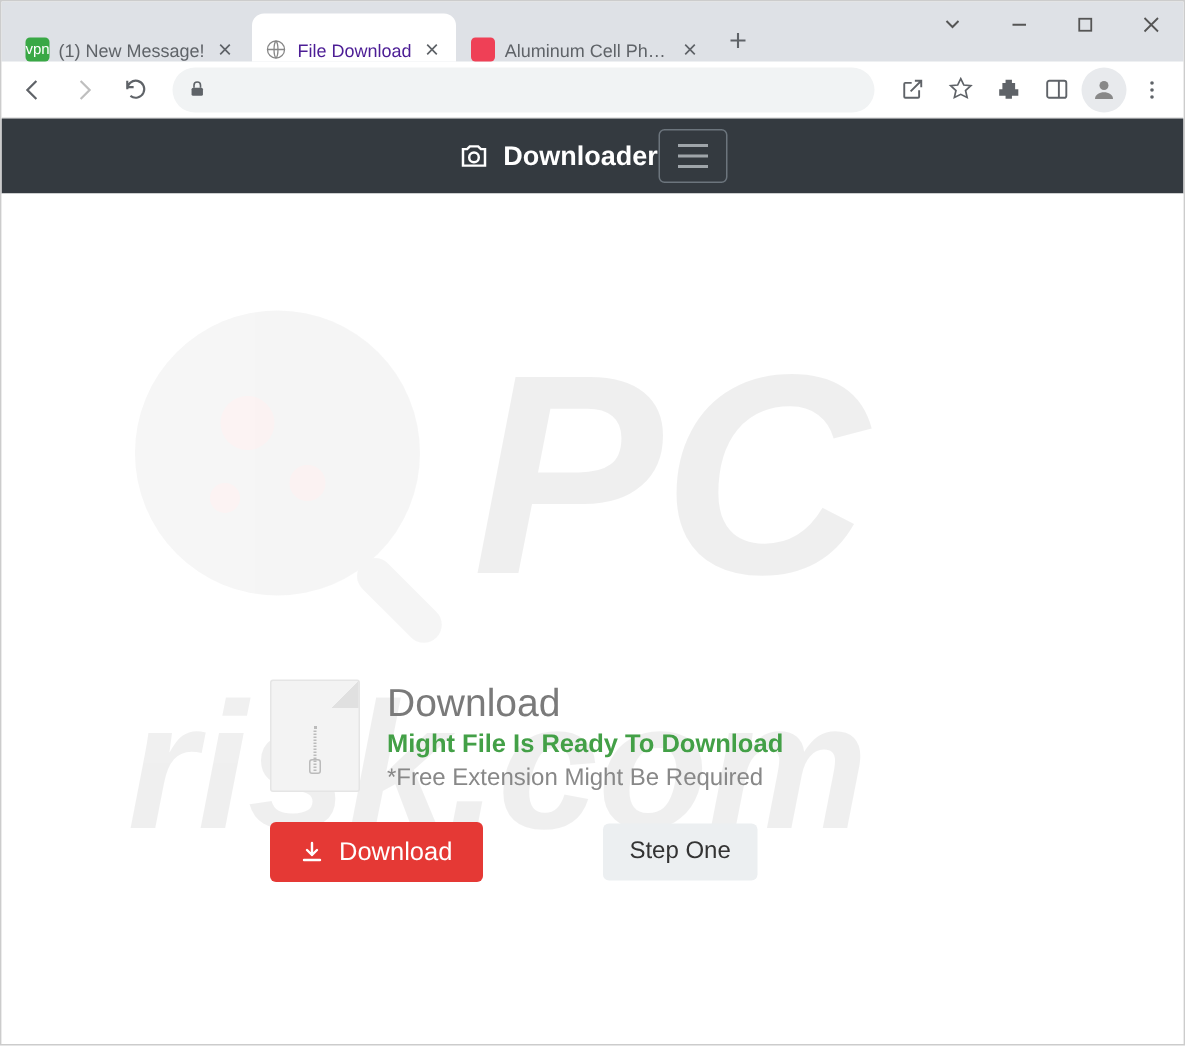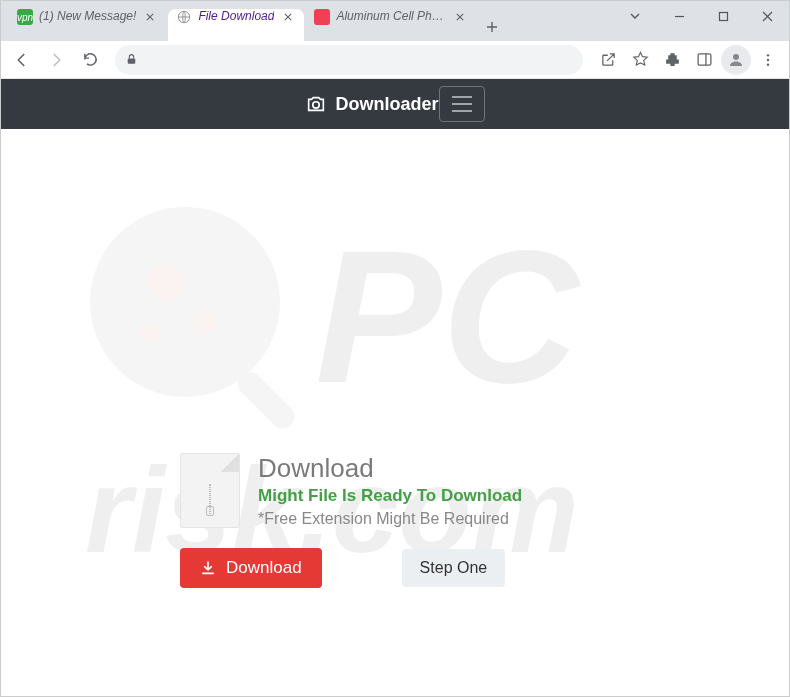--- a/index.html
+++ b/index.html
@@ -2,21 +2,21 @@
 <html><head>
 <meta charset="utf-8">
 <style>
 * { margin: 0; padding: 0; box-sizing: border-box; font-family: "Segoe UI", Arial, sans-serif; }
 body { width: 790px; height: 697px; background: #fff; border: 1px solid #ccc; position: relative; overflow: hidden; }
 
 
 .titlebar { height: 40px; background: #dee1e6; display: flex; align-items: flex-end; position: relative; padding-left: 8px; }
 .win-controls { position: absolute; right: 0; top: 0; display: flex; }
 .win-btn { width: 44px; height: 30px; display: flex; align-items: center; justify-content: center; color: #555; }
-.tab { height: 32px; display: flex; align-items: flex-start; padding: 0 8px; font-size: 12px; color: #5f6368; border-radius: 8px 8px 0 0; margin-right: 2px; max-width: 180px; position: relative; font-style: italic; }
+.tab { height: 32px; display: flex; align-items: flex-end; padding: 0 8px; font-size: 12px; color: #5f6368; border-radius: 8px 8px 0 0; margin-right: 2px; max-width: 180px; position: relative; }
 .tab.active { background: #fff; color: #4c1d95; }
 .tab .favicon { width: 16px; height: 16px; margin-right: 6px; display: inline-flex; align-items: center; justify-content: center; border-radius: 3px; font-size: 10px; }
 .tab .label { overflow: hidden; white-space: nowrap; text-overflow: ellipsis; max-width: 110px; }
 .tab .close { width: 16px; height: 16px; margin-left: 6px; display: inline-flex; align-items: center; justify-content: center; color: #5f6368; }
 .newtab { width: 28px; height: 28px; display: inline-flex; align-items: center; justify-content: center; color: #5f6368; }
 
 
 .toolbar { height: 38px; background: #fff; border-bottom: 1px solid #e6e6e6; display: flex; align-items: center; padding: 0 6px; gap: 4px; }
 .tool-btn { width: 30px; height: 30px; display: inline-flex; align-items: center; justify-content: center; color: #606266; border-radius: 15px; }
 .tool-btn.disabled { color: #bfbfbf; }

